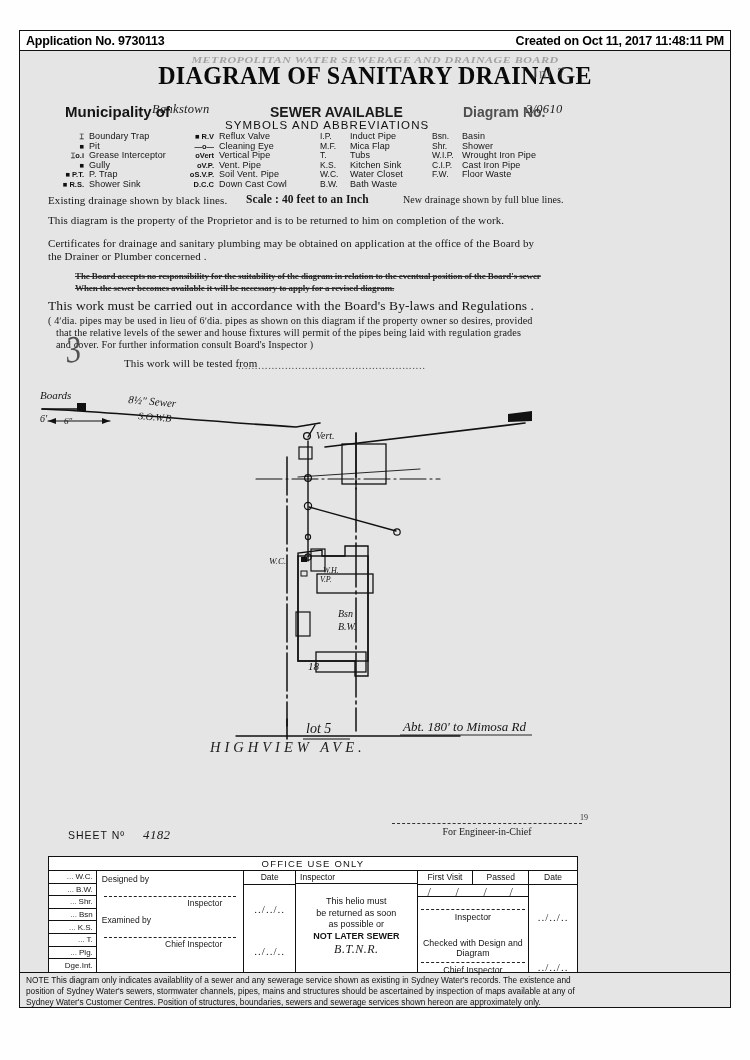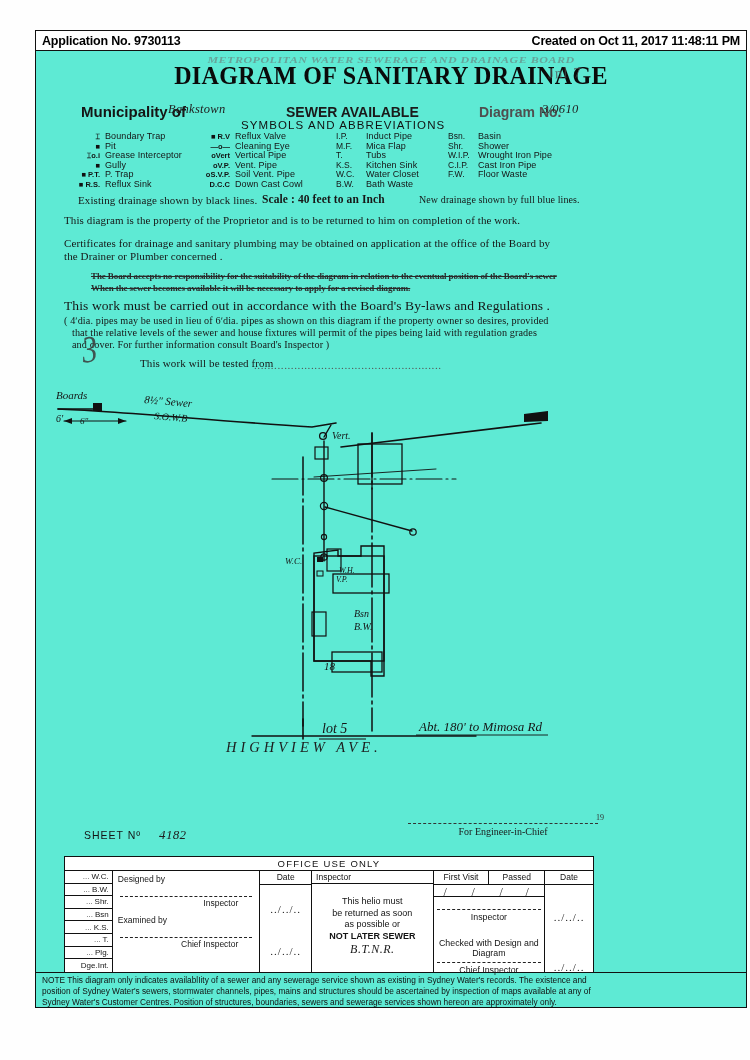--- a/index.html
+++ b/index.html
@@ -19,24 +19,24 @@
   
   #page {
     position: absolute;
     left: 0; top: 0;
     width: 750px; height: 1060px;
     background: #fefefe;
   }
 
   #doc-frame {
     position: absolute;
-    left: 35px; top: 30px;
+    left: 19px; top: 30px;
     width: 712px; height: 978px;
     border: 1.5px solid #111;
-    background: #5eead4;
+    background: #e5e5e5;
     box-sizing: border-box;
   }
 
   
   #app-bar {
     position: absolute;
     left: 0; top: 0;
     width: 100%;
     height: 20px;
     border-bottom: 1.5px solid #111;
@@ -427,21 +427,21 @@
         <div class="sym-row">
           <span class="sym-key">■</span>
           <span class="sym-val">Gully</span>
         </div>
         <div class="sym-row">
           <span class="sym-key">■ P.T.</span>
           <span class="sym-val">P. Trap</span>
         </div>
         <div class="sym-row">
           <span class="sym-key">■ R.S.</span>
-          <span class="sym-val">Reflux Sink</span>
+          <span class="sym-val">Shower Sink</span>
         </div>
       </div>
 
       <div class="sym-col" style="left:160px; top:80px; width:160px;">
         <div class="sym-row">
           <span class="sym-key">■ R.V</span>
           <span class="sym-val">Reflux Valve</span>
         </div>
         <div class="sym-row">
           <span class="sym-key">—o—</span>
@@ -508,21 +508,21 @@
         <div class="abbr-row">
           <span class="abbr-key">C.I.P.</span>
           <span class="sym-val">Cast Iron Pipe</span>
         </div>
         <div class="abbr-row">
           <span class="abbr-key">F.W.</span>
           <span class="sym-val">Floor Waste</span>
         </div>
       </div>
 
-      <div class="para" style="left:28px; top:143px;margin-left:14px;">Existing drainage shown by black lines.</div>
+      <div class="para" style="left:28px; top:143px;">Existing drainage shown by black lines.</div>
       <div class="para" style="left:226px; top:142px; font-weight:bold; font-size:11.5px;">Scale : 40 feet to an Inch</div>
       <div class="para" style="left:383px; top:143px; font-size:10px;">New drainage shown by full blue lines.</div>
 
       <div class="para" style="left:28px; top:163px;">This diagram is the property of the Proprietor and is to be returned to him on completion of the work.</div>
 
       <div class="para" style="left:28px; top:186px;">Certificates for drainage and sanitary plumbing may be obtained on application at the office of the Board  by</div>
       <div class="para" style="left:28px; top:199px;">the Drainer or Plumber concerned .</div>
 
       <div class="para strike" style="left:28px; top:220px;">The Board accepts no responsibility for the suitability of the diagram in relation to the eventual position of the Board's sewer</div>
       <div class="para strike" style="left:28px; top:232px;">When the sewer becomes available it will be necessary to apply for a revised diagram.</div>

